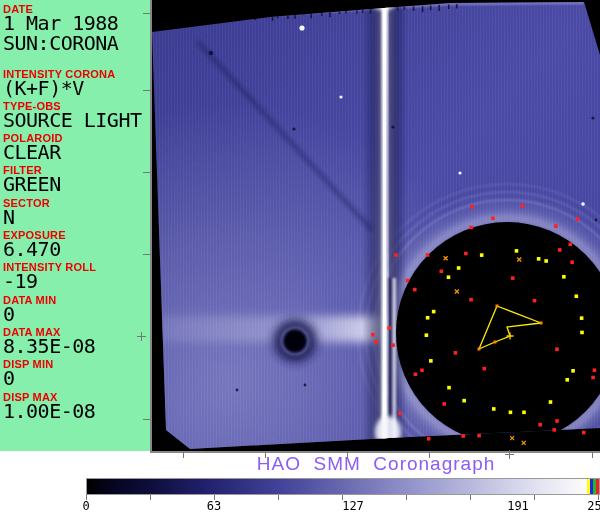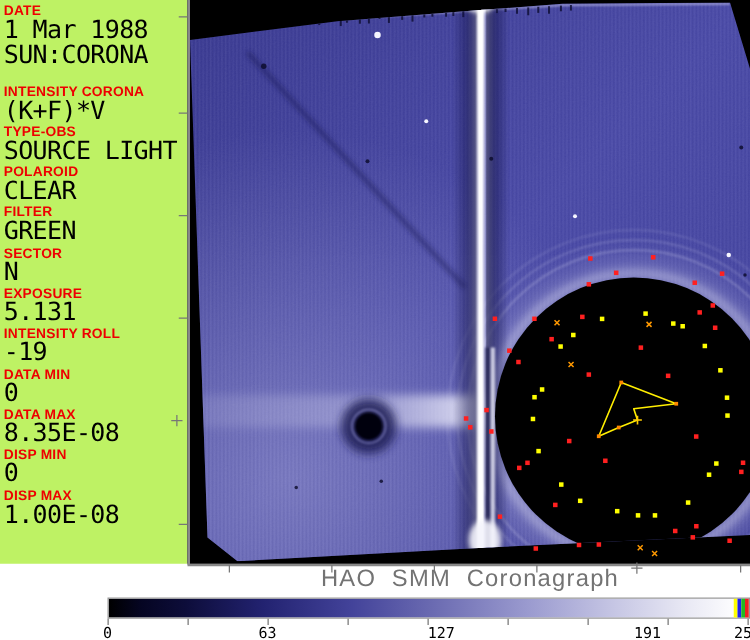--- a/index.html
+++ b/index.html
@@ -1,21 +1,21 @@
 <!DOCTYPE html>
 <html><head>
 <meta charset="utf-8">
 <style>
   html,body{margin:0;padding:0;background:#ffffff;}
   body{width:600px;height:512px;overflow:hidden;position:relative;
        font-family:"Liberation Sans",sans-serif;}
   .app{position:absolute;inset:0;background:#ffffff;}
 
   
-  .sidebar{position:absolute;left:0;top:0;width:150px;height:451px;background:#bef264;
+  .sidebar{position:absolute;left:0;top:0;width:150px;height:451px;background:#86efac;
            padding:3px 0 0 3px;box-sizing:border-box;}
   .field{height:32.3px;overflow:visible;}
   .field .lbl{font-size:11px;font-weight:bold;color:#ee0000;letter-spacing:0.2px;
               line-height:12px;white-space:nowrap;}
   .field .val{font-size:20px;color:#000000;font-family:"DejaVu Sans Mono",monospace;
               line-height:17px;white-space:nowrap;letter-spacing:-0.5px;}
 
   
   .panel{position:absolute;left:150px;top:0;width:450px;height:451px;background:#000;}
   .frame-left{position:absolute;left:150px;top:0;width:2px;height:452px;background:#888;}
@@ -64,21 +64,21 @@
       <div class="field">
         <div class="lbl">FILTER</div>
         <div class="val">GREEN</div>
       </div>
       <div class="field">
         <div class="lbl">SECTOR</div>
         <div class="val">N</div>
       </div>
       <div class="field">
         <div class="lbl">EXPOSURE</div>
-        <div class="val">5.131</div>
+        <div class="val">6.470</div>
       </div>
       <div class="field">
         <div class="lbl">INTENSITY ROLL</div>
         <div class="val">-19</div>
       </div>
       <div class="field">
         <div class="lbl">DATA MIN</div>
         <div class="val">0</div>
       </div>
       <div class="field">
@@ -328,21 +328,21 @@
       <div class="tick" style="left: 141px; top: 332px; width: 1px; height: 9px;"></div>
       <div class="tick" style="left: 183px; top: 452px; width: 1px; height: 6px;"></div>
       <div class="tick" style="left: 265px; top: 452px; width: 1px; height: 6px;"></div>
       <div class="tick" style="left: 347px; top: 452px; width: 1px; height: 6px;"></div>
       <div class="tick" style="left: 429px; top: 452px; width: 1px; height: 6px;"></div>
       <div class="tick" style="left: 592px; top: 452px; width: 1px; height: 6px;"></div>
       <div class="tick" style="left: 505px; top: 454px; width: 9px; height: 1px;"></div>
       <div class="tick" style="left: 509px; top: 450px; width: 1px; height: 9px;"></div>
     </div>
 
-  <div class="title" style="color: #737373;">HAO  SMM  Coronagraph</div>
+  <div class="title" style="color: #8b5cf6;">HAO  SMM  Coronagraph</div>
   <div class="colorbar" id="colorbar">
       <div class="cb-stripe" style="right: 9px; width: 3px; background: rgb(255, 255, 0);"></div>
       <div class="cb-stripe" style="right: 6px; width: 3px; background: rgb(34, 34, 238);"></div>
       <div class="cb-stripe" style="right: 3px; width: 3px; background: rgb(34, 187, 34);"></div>
       <div class="cb-stripe" style="right: 0px; width: 3px; background: rgb(238, 34, 34);"></div>
     </div>
   <div id="colorbar-axis">
       <div class="cb-tick" style="left: 86px;"></div>
       <div class="cb-lab" style="left: 86px;">0</div>
       <div class="cb-tick" style="left: 150px;"></div>

